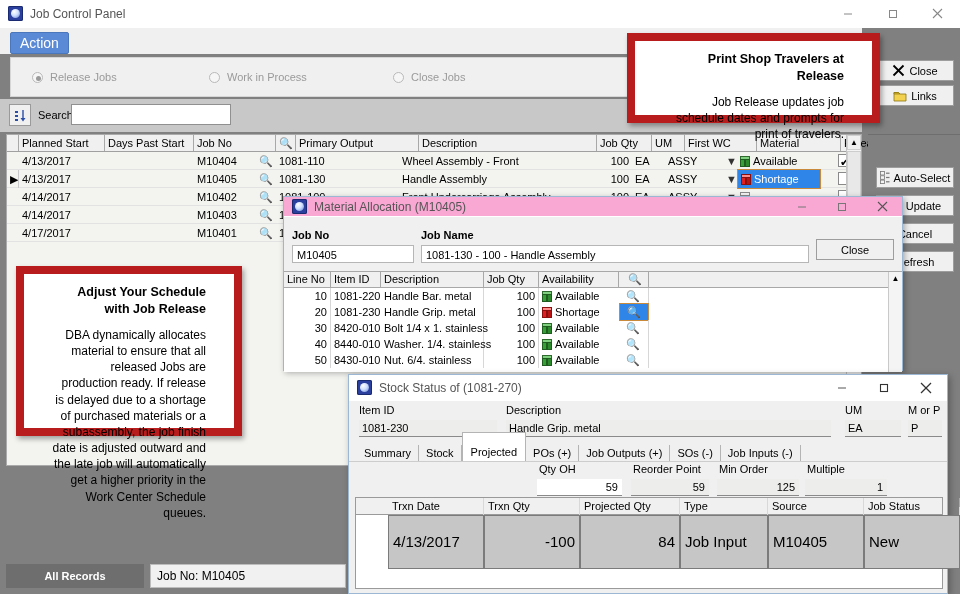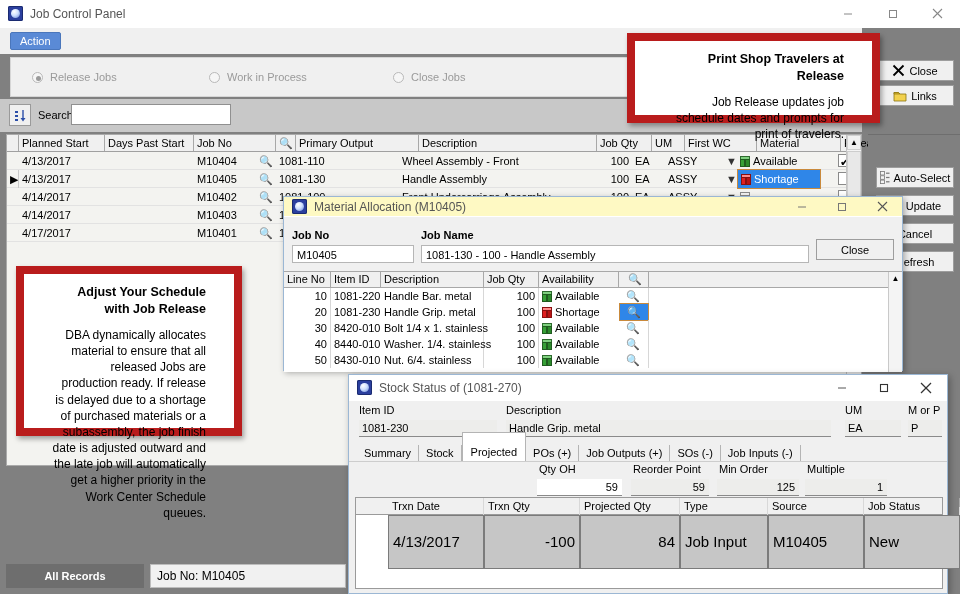--- a/index.html
+++ b/index.html
@@ -42,21 +42,21 @@
   .win-btn svg { display: block; }
 
   
   #jcp { left: 0; top: 0; width: 960px; height: 594px; background: #f0f0f0; }
   #jcp-body { position: absolute; left: 0; top: 28px; width: 960px; height: 566px; background: #808080; }
 
   .action-bar { position: absolute; left: 0; top: 0; width: 862px; height: 26px; background: #f0f0f0; }
   .action-btn {
     position: absolute; left: 10px; top: 4px;
     padding: 2px 9px; background: #5a8ad6; color: #fff;
-    border: 1px solid #4a76bb; border-radius: 2px; font-size: 11px;
+    border: 1px solid #4a76bb; border-radius: 2px; font-size: 14px;
   }
   .mode-group {
     position: absolute; left: 10px; top: 29px; width: 840px; height: 40px;
     background: #f0f0f0; border: 1px solid #d6d6d6;
   }
   .radio-row { position: absolute; left: 0; top: 0; width: 100%; height: 100%; }
   .radio { position: absolute; top: 13px; display: flex; align-items: center; gap: 7px; color: #9a9a9a; }
   .radio-dot {
     width: 11px; height: 11px; border-radius: 50%;
     border: 1px solid #b9b9b9; background: #f6f6f6; position: relative; flex: none;
@@ -145,21 +145,21 @@
   }
   .callout .ct { font-weight: bold; font-size: 12.5px; margin-bottom: 9px; }
   .callout .cb { font-size: 12px; }
   #co-travelers { left:627px; top:33px; width:253px; height:90px; }
   #co-schedule { left:16px; top:266px; width:226px; height:170px; }
 
   
   #matalloc { left: 283px; top: 196px; width: 620px; height: 175px;
               border:1px solid #9bb7d4; background:#f0f0f0;
               box-shadow: 2px 2px 6px rgba(0,0,0,.3); }
-  #matalloc .win-title { height:20px; background:#fef9c3; }
+  #matalloc .win-title { height:20px; background:#f9a8d4; }
   .ma-top { position:absolute; left:0; top:26px; width:100%; height:48px; background:#f0f0f0; }
   .fld-lbl { position:absolute; font-weight:bold; font-size:11px; }
   .fld-in {
     position:absolute; background:#fff; border:1px solid #b6b6b6;
     height:18px; padding:1px 4px; font-size:11px; line-height:16px;
   }
   .ma-close { position:absolute; right:8px; top:16px; width:78px; height:21px;
               background:#f0f0f0; border:1px solid #9d9d9d; display:flex;
               align-items:center; justify-content:center; font-size:11px; }
   .ma-grid { position:absolute; left:0; top:74px; width:100%; height:101px; background:#fff; border-top:1px solid #a8a8a8; }

